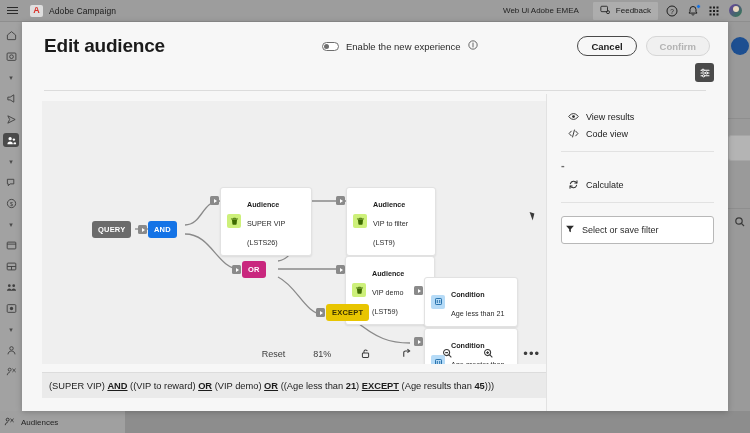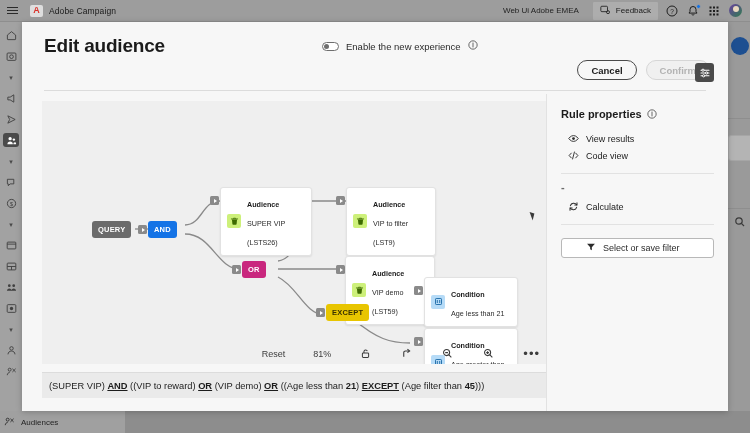--- a/index.html
+++ b/index.html
@@ -105,21 +105,21 @@
     width: 17px; height: 9px; border-radius: 5px;
     border: 1.3px solid #6e6e6e; background: #fff; position: relative;
   }
   .toggle .knob {
     position:absolute; left: 1px; top: 1px; width: 5px; height: 5px;
     border-radius: 50%; background: #6e6e6e;
   }
   .hdr-mid-label { font-size: 9.5px; color: #2b2b2b; }
   .hdr-right {
     position: absolute; right: 18px; top: 50%; transform: translateY(-50%);
-    display: flex; align-items: center; gap: 9px; margin-top: 24px;
+    display: flex; align-items: center; gap: 9px;
   }
   .btn {
     height: 20px; padding: 0 13px; border-radius: 10px;
     font-size: 9.5px; font-weight: 700; display: flex; align-items: center;
     cursor: pointer; background: transparent;
   }
   .btn-cancel { border: 1.2px solid #4a4a4a; color: #1b1b1b; }
   .btn-confirm { border: 1.2px solid #d6d6d6; color: #b3b3b3; background:#f0f0f0;}
   .hdr-divider {
     position: absolute; left: 22px; right: 22px; top: 68px; height: 1px; background: #dcdcdc;
@@ -212,22 +212,22 @@
   .rp-title { font-size: 11px; font-weight: 700; color: #1b1b1b; }
   .rp-link {
     display:flex; align-items:center; gap: 7px; height: 17px;
     margin-left: 6px; font-size: 9px; color: #1b1b1b; cursor: pointer;
   }
   .rp-link .li { width: 12px; display:flex; justify-content:center; }
   .rp-sep { height:1px; background:#e2e2e2; margin: 9px 0; }
   .rp-dash { font-size: 11px; color:#6b6b6b; line-height: 8px; margin-bottom: 7px; font-weight:700;}
   .rp-sub { font-size: 9.2px; color:#1b1b1b; margin-bottom: 6px; }
   .rp-btn-filter {
-    margin-top: 13px; height: 20px; border: 1px solid #b8b8b8; border-radius: 3px;
-    display:flex; align-items:center; gap:7px; padding: 0 24px;
+    margin-top: 13px; height: 28px; border: 1px solid #b8b8b8; border-radius: 3px;
+    display:flex; align-items:center; gap:7px; padding: 0 3px;
     font-size: 9px; color: #2b2b2b; background: #fff; cursor:pointer;
   }
   .rp-settings-btn {
     position: absolute; right: 14px; top: -31px;
     width: 19px; height: 19px; border-radius: 3px; background: #4a4a4a;
     display:flex; align-items:center; justify-content:center; cursor:pointer;
   }
 </style>
 </head>
 <body>
@@ -599,47 +599,38 @@
               <svg width="11" height="11" viewBox="0 0 12 12">
                   <circle cx="5" cy="5" r="3.3" fill="none" stroke="#3c3c3c" stroke-width="1.2"></circle>
                   <path d="M3.5 5h3M5 3.5v3M7.5 7.5L10.2 10.2" stroke="#3c3c3c" stroke-width="1.2"></path>
                 </svg>
             </span>
             <span class="cf-dots">•••</span>
           </div>
         </div>
 
         <div class="expr-bar">
-          <div class="expr-text"><span>(SUPER VIP) </span><span class="op bold">AND</span><span> ((VIP to reward) </span><span class="op bold">OR</span><span> (VIP demo) </span><span class="op bold">OR</span><span> ((Age less than </span><span class="bold">21</span><span>) </span><span class="op bold">EXCEPT</span><span> (Age filter than </span><span class="bold">45</span><span>)))</span></div>
+          <div class="expr-text"><span>(SUPER VIP) </span><span class="op bold">AND</span><span> ((VIP to reward) </span><span class="op bold">OR</span><span> (VIP demo) </span><span class="op bold">OR</span><span> ((Age less than </span><span class="bold">21</span><span>) </span><span class="op bold">EXCEPT</span><span> (Age results than </span><span class="bold">45</span><span>)))</span></div>
         </div>
       </div>
 
       <div class="right-col">
         <div class="rp-settings-btn">
           <svg width="12" height="12" viewBox="0 0 12 12">
             <g stroke="#fff" stroke-width="1.1" stroke-linecap="round">
               <path d="M2 3.2h8M2 6h8M2 8.8h8"></path>
             </g>
             <g fill="#4a4a4a" stroke="#fff" stroke-width="1">
                 <circle cx="4" cy="3.2" r="1.1"></circle>
                 <circle cx="7.6" cy="6" r="1.1"></circle>
                 <circle cx="4.6" cy="8.8" r="1.1"></circle>
               </g>
           </svg>
         </div>
 
-        <div class="rp-title-row">
-          <span class="rp-title">Rule properties</span>
-          <span class="ic" style="width:10px;height:10px;">
-            <svg width="10" height="10" viewBox="0 0 12 12">
-                <circle cx="6" cy="6" r="5" fill="none" stroke="#4a4a4a" stroke-width="1"></circle>
-                <path d="M6 5.2v3.2M6 3.6v.7" stroke="#4a4a4a" stroke-width="1" stroke-linecap="round"></path>
-              </svg>
-          </span>
-        </div>
 
         <div class="rp-link">
           <span class="li">
             <svg width="11" height="11" viewBox="0 0 12 12">
                 <path d="M.8 6S2.9 2.8 6 2.8 11.2 6 11.2 6 9.1 9.2 6 9.2.8 6 .8 6z" fill="none" stroke="#2b2b2b" stroke-width="1"></path>
                 <circle cx="6" cy="6" r="1.5" fill="#2b2b2b"></circle>
               </svg>
           </span>
           <span>View results</span>
         </div>

